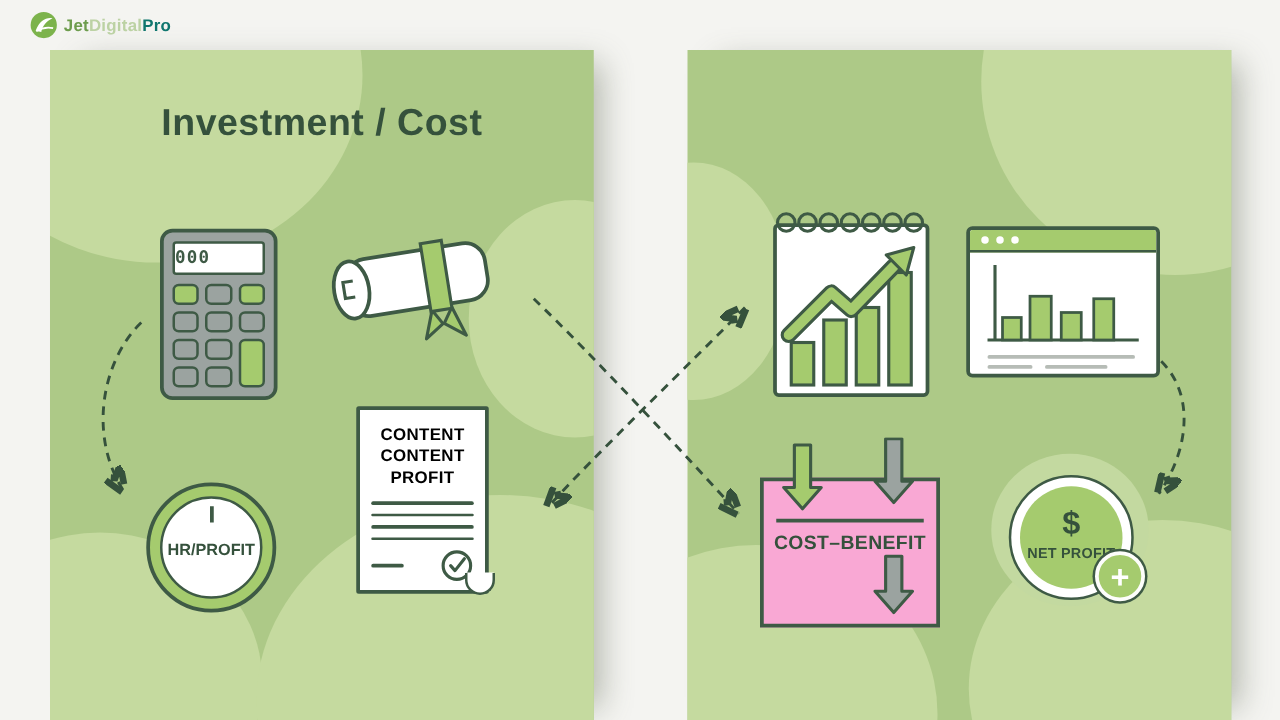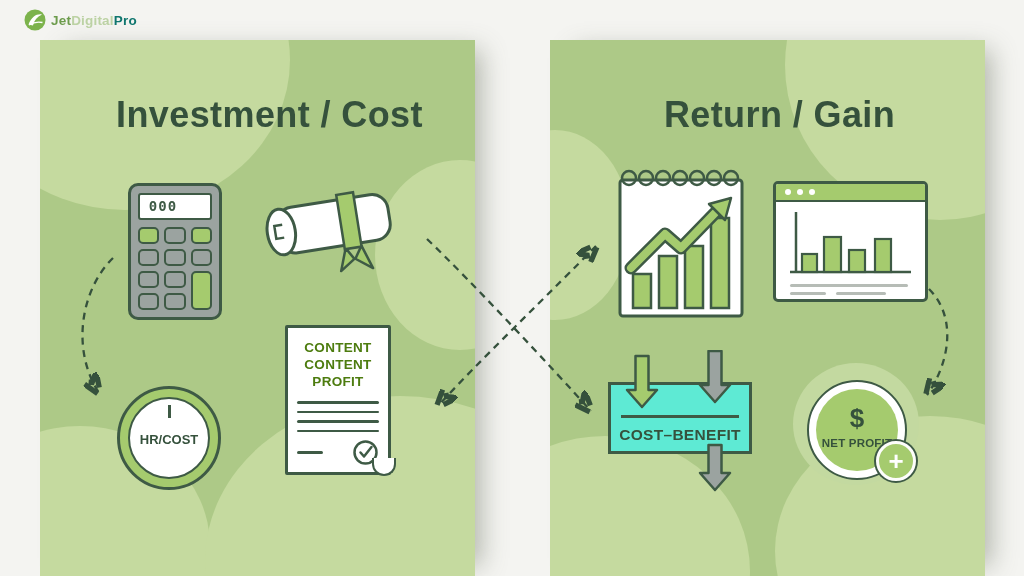--- a/index.html
+++ b/index.html
@@ -5,46 +5,46 @@
   html,body{margin:0;padding:0;}
   body{width:1024px;height:576px;position:relative;overflow:hidden;
        background:#f4f4f1;font-family:"Liberation Sans",sans-serif;}
 
   
   .panel{position:absolute;top:40px;bottom:0;width:435px;background:#adc987;overflow:hidden;
          box-shadow:16px 0 24px -10px rgba(95,105,85,.45);}
   .panel--left{left:40px;}
   .panel--right{left:550px;}
   .blob{position:absolute;background:#c5da9f;border-radius:50%;}
-  .panel-title{position:absolute;width:100%;top:42px;margin:12px;text-align:center;
-       font-size:36px;font-weight:bold;color:#35513c;letter-spacing:.4px;}
+  .panel-title{position:absolute;width:100%;top:42px;margin:0;text-align:center;
+       font-size:30px;font-weight:bold;color:#35513c;letter-spacing:.4px;}
 
   
   .logo{position:absolute;left:24px;top:9px;display:flex;align-items:center;gap:5px;z-index:10;}
   .logo-text{font-size:13.5px;font-weight:bold;letter-spacing:.2px;}
   .lt-jet{color:#6d9c4d;margin-top:26px;} .lt-digital{color:#bcd2a4;} .lt-pro{color:#0f766e;}
 
   
   .calculator{position:absolute;left:128px;top:183px;width:94px;height:137px;z-index:2;
       background:#9ba3a0;border:3px solid #3e5a45;border-radius:10px;box-sizing:border-box;padding:7px 7px 0;}
   .calc-display{height:27px;background:#fff;border:2px solid #3e5a45;border-radius:3px;box-sizing:border-box;
-      text-align:center;font-family:"DejaVu Sans Mono",monospace;font-weight:bold;font-size:14px;
+      text-align:left;font-family:"DejaVu Sans Mono",monospace;font-weight:bold;font-size:14px;
       color:#3e5a45;line-height:23px;padding-right:24px;letter-spacing:1px;}
   .calc-keys{display:grid;grid-template-columns:repeat(3,1fr);grid-template-rows:repeat(4,17px);
       gap:5px;margin-top:7px;}
   .key{background:#9ba3a0;border:2px solid #3e5a45;border-radius:5px;}
   .key--green{background:#a5cb6e;}
   .key--tall{grid-column:3;grid-row:3/5;}
 
   
   .diploma{position:absolute;left:256px;top:170px;width:152px;height:112px;z-index:2;}
   .invoice{position:absolute;left:285px;top:325px;width:106px;height:150px;z-index:2;
       background:#fff;border:3px solid #3e5a45;box-sizing:border-box;border-radius:2px;}
   .inv-title{margin-top:11px;text-align:center;font-weight:bold;font-size:13.5px;line-height:17px;
-      color:#4d7c0f;letter-spacing:.3px;}
+      color:#000000;letter-spacing:.3px;}
   .inv-lines{margin:11px 9px 0;}
   .inv-lines i{display:block;height:2.5px;background:#3e5a45;margin-bottom:7px;border-radius:2px;}
   .inv-bottom{display:flex;align-items:center;justify-content:space-between;margin:2px 9px 0;}
   .inv-shortline{width:26px;height:2.5px;background:#3e5a45;border-radius:2px;}
   .inv-curl{position:absolute;right:-8px;bottom:-4px;width:24px;height:18px;background:#fff;
       border:2.5px solid #3e5a45;border-top:none;border-radius:0 0 14px 14px;box-sizing:border-box;}
   .clock{position:absolute;left:117px;top:386px;width:104px;height:104px;border-radius:50%;z-index:2;
       background:#a5cb6e;border:3px solid #3e5a45;box-sizing:border-box;}
   .clock-face{position:absolute;inset:8px;background:#fff;border:2px solid #3e5a45;border-radius:50%;}
   .clock-tick{position:absolute;left:50%;top:6px;width:3px;height:13px;margin-left:-1.5px;background:#3e5a45;}
@@ -58,22 +58,22 @@
   .bw-bar{height:16px;background:#a5cb6e;border-bottom:2px solid #3e5a45;
       display:flex;align-items:center;gap:6px;padding-left:9px;}
   .bw-dot{width:6px;height:6px;border-radius:50%;background:#fff;}
   .bw-lines{margin:6px 14px 0;}
   .bw-l{height:3px;background:#b6bcb6;border-radius:2px;}
   .bw-l1{width:118px;}
   .bw-row{display:flex;gap:10px;margin-top:5px;}
   .bw-l2{width:36px;} .bw-l3{width:50px;}
 
   
-  .cb-card{position:absolute;left:608px;top:382px;width:144px;height:72px;z-index:2;
-      background:#5eead4;border:3px solid #3e5a45;box-sizing:border-box;}
+  .cb-card{position:absolute;left:608px;top:382px;width:144px;height:120px;z-index:2;
+      background:#f9a8d4;border:3px solid #3e5a45;box-sizing:border-box;}
   .cb-rule{position:absolute;left:10px;right:10px;top:30px;height:2.5px;background:#3e5a45;}
   .cb-label{position:absolute;left:0;right:0;top:41px;text-align:center;
       font-weight:bold;font-size:15.5px;color:#35513c;letter-spacing:.3px;}
   .cb-arrows{position:absolute;left:608px;top:350px;width:144px;height:155px;z-index:3;pointer-events:none;}
 
   
   .np-glow{position:absolute;left:793px;top:363px;width:126px;height:122px;border-radius:50%;
       background:#c3d9a0;z-index:1;}
   .np-main{position:absolute;left:807px;top:380px;width:100px;height:100px;border-radius:50%;
       background:#fff;border:2.5px solid #3e5a45;box-sizing:border-box;z-index:2;}
@@ -109,21 +109,20 @@
   <div class="blob" style="left:-90px;bottom:-90px;width:260px;height:240px;"></div>
   <div class="blob" style="right:-120px;bottom:-150px;width:390px;height:330px;"></div>
   <h1 class="panel-title">Investment / Cost</h1>
 </div>
 
 <div class="panel panel--right">
   <div class="blob" style="right:-110px;top:-130px;width:310px;height:310px;"></div>
   <div class="blob" style="left:-70px;top:90px;width:150px;height:190px;"></div>
   <div class="blob" style="left:-90px;bottom:-130px;width:290px;height:270px;"></div>
   <div class="blob" style="right:-100px;bottom:-110px;width:310px;height:270px;"></div>
-  <h1 class="panel-title">Return / Gain</h1>
 </div>
 
 <div class="calculator">
   <div class="calc-display"><span>000</span></div>
   <div class="calc-keys">
     <div class="key key--green"></div>
     <div class="key"></div>
     <div class="key key--green"></div>
     <div class="key"></div>
     <div class="key"></div>
@@ -167,21 +166,21 @@
       <circle cx="13.5" cy="13.5" r="11" fill="#fff" stroke="#3e5a45" stroke-width="2.5"></circle>
       <path d="M8.5,13.5 l3.5,4 l7.5,-9.5" fill="none" stroke="#3e5a45" stroke-width="2.5" stroke-linecap="round" stroke-linejoin="round"></path>
     </svg>
   </div>
   <div class="inv-curl"></div>
 </div>
 
 <div class="clock">
   <div class="clock-face">
     <span class="clock-tick"></span>
-    <span class="clock-label">HR/COST</span>
+    <span class="clock-label">HR/PROFIT</span>
   </div>
 </div>
 
 <div class="notepad">
   <svg width="140" height="154" viewBox="0 0 140 154">
     <rect x="10" y="14" width="122" height="136" rx="3" fill="#fff" stroke="#3e5a45" stroke-width="3"></rect>
     <g fill="none" stroke="#3e5a45" stroke-width="2.5">
       <circle cx="19" cy="12" r="7"></circle>
         <circle cx="36" cy="12" r="7"></circle>
         <circle cx="53" cy="12" r="7"></circle>

